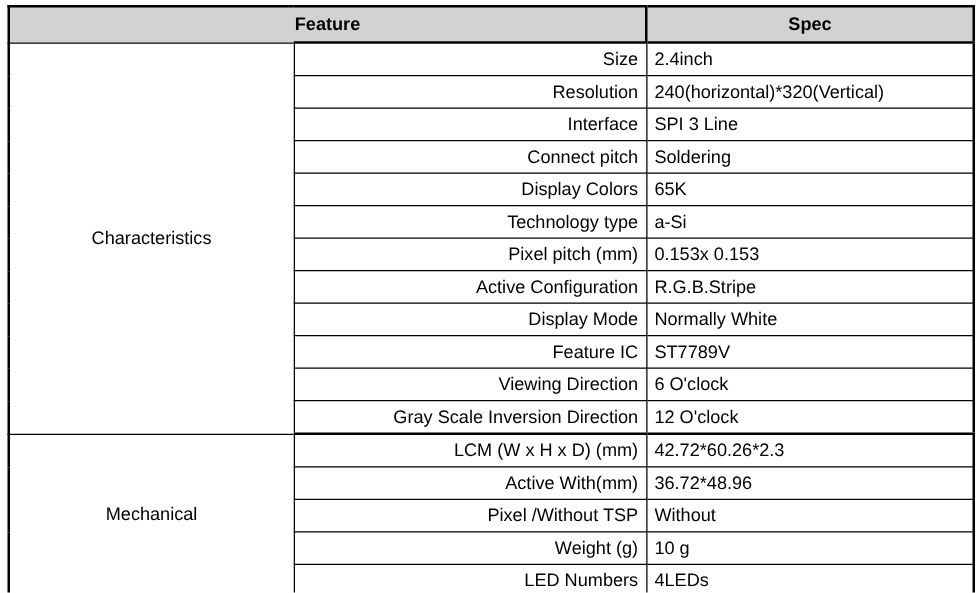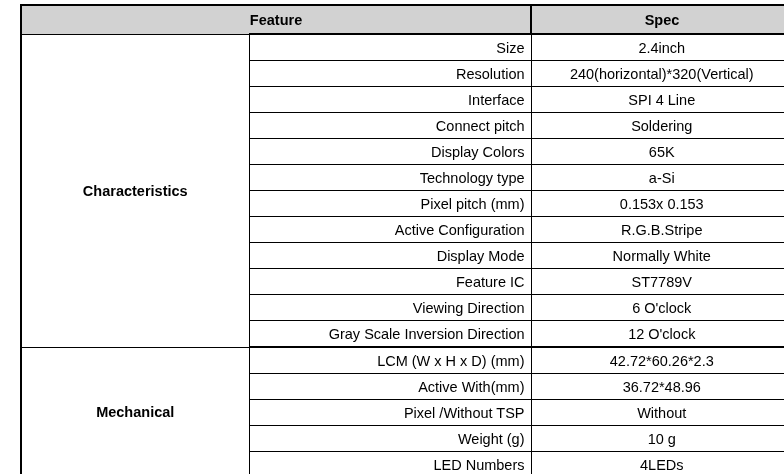--- a/index.html
+++ b/index.html
@@ -12,21 +12,20 @@
     height: 474px;
     font-family: "Liberation Sans", sans-serif;
     color: #000000;
     overflow: hidden;
   }
   .sheet {
     width: 732px;
     height: 474px;
     box-sizing: border-box;
     padding: 4px 6px 4px 6px;
-    margin-left: 14px;
   }
   table.spec {
     border-collapse: collapse;
     table-layout: fixed;
     width: 772px;
     height: 464px;
     border: 2px solid #000000;
   }
   table.spec col.c-group { width: 228px; }
   table.spec col.c-feature { width: 282px; }
@@ -43,36 +42,35 @@
     font-weight: bold;
     text-align: center;
     height: 27px;
     border-bottom: 2px solid #000000;
   }
   thead th.feature-head {
     border-right: 2px solid #000000;
   }
   td.group-cell {
     text-align: center;
-    font-weight: bold;
+    font-weight: normal;
     font-size: 15px;
     border-right: 2px solid #000000;
     border-top: 2px solid #000000;
   }
   tbody tr.group-start td.feature-cell,
   tbody tr.group-start td.value-cell {
     border-top: 2px solid #000000;
   }
   td.feature-cell {
     text-align: right;
     height: 25px;
     border-right: 2px solid #000000;
   }
   td.value-cell {
-    text-align: center;
     height: 25px;
   }
 </style>
 </head>
 <body>
 
 <div class="sheet">
   <table class="spec">
     <colgroup>
       <col class="c-group">
@@ -91,21 +89,21 @@
         <td class="group-cell" rowspan="12">Characteristics</td>
         <td class="feature-cell">Size</td>
         <td class="value-cell">2.4inch</td>
       </tr>
       <tr>
         <td class="feature-cell">Resolution</td>
         <td class="value-cell">240(horizontal)*320(Vertical)</td>
       </tr>
       <tr>
         <td class="feature-cell">Interface</td>
-        <td class="value-cell">SPI 4 Line</td>
+        <td class="value-cell">SPI 3 Line</td>
       </tr>
       <tr>
         <td class="feature-cell">Connect pitch</td>
         <td class="value-cell">Soldering</td>
       </tr>
       <tr>
         <td class="feature-cell">Display Colors</td>
         <td class="value-cell">65K</td>
       </tr>
       <tr>

